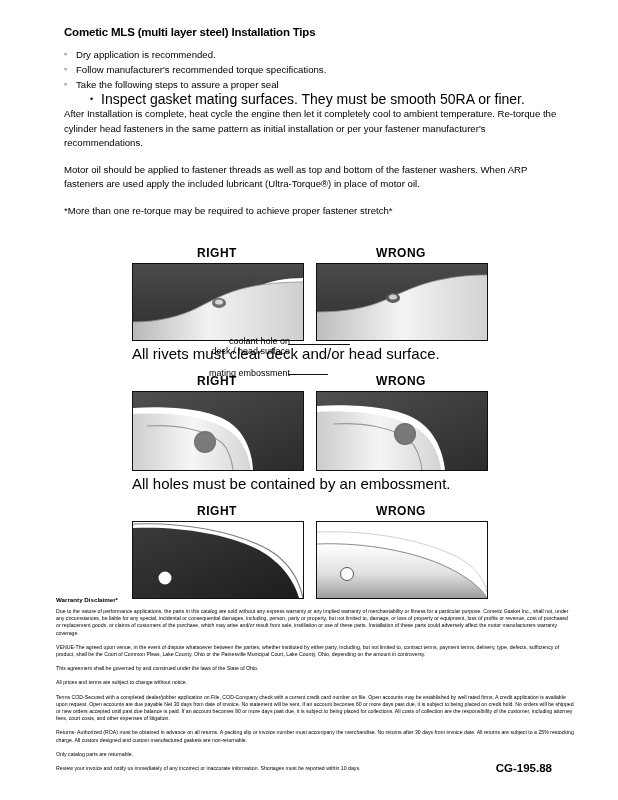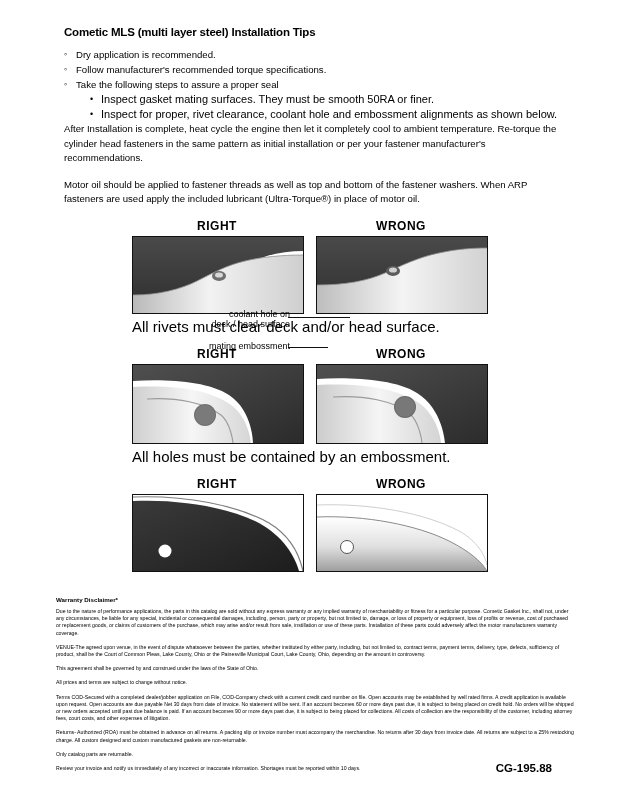--- a/index.html
+++ b/index.html
@@ -45,21 +45,21 @@
     left: 0;
     top: 0;
     font-size: 9px;
   }
   ul.sub {
     list-style: none;
     margin: 0;
     padding: 0 0 0 14px;
   }
   ul.sub > li {
-    font-size: 11px;
+    font-size: 14px;
     line-height: 15px;
     position: relative;
     padding-left: 11px;
   }
   ul.sub > li::before {
     content: "\2022";
     position: absolute;
     left: 0;
     top: 0;
     font-size: 9px;
@@ -74,21 +74,21 @@
     line-height: 14.5px;
     margin: 0 0 12px 20px;
     max-width: 500px;
   }
   p.para.last {
     margin-bottom: 0;
   }
 
   
   .figures {
-    margin: 0 0 0 0;
+    margin: 28px 0 0 0;
     position: relative;
   }
   .figrow {
     display: flex;
     justify-content: center;
     gap: 14px;
   }
   .figcol {
     width: 170px;
   }
@@ -166,28 +166,28 @@
 
   <h1 class="title">Cometic MLS (multi layer steel) Installation Tips</h1>
 
   <ul class="bullets">
     <li>Dry application is recommended.</li>
     <li>Follow manufacturer's recommended torque specifications.</li>
     <li>
       <span>Take the following steps to assure a proper seal</span>
       <ul class="sub">
         <li>Inspect gasket mating surfaces.  They must be smooth 50RA or finer.</li>
-        <li>Inspect for proper, rivet clearance, coolant hole and embossment alignments as shown below.</li>
       </ul>
     </li>
   </ul>
 
 
   <p class="para">After Installation is complete, heat cycle the engine then let it completely cool to ambient temperature. Re-torque the cylinder head fasteners in the same pattern as initial installation or per your fastener manufacturer's recommendations.</p>
   <p class="para">Motor oil should be applied to fastener threads as well as top and bottom of the fastener washers. When ARP fasteners are used apply the included lubricant (Ultra-Torque®) in place of motor oil.</p>
+  <p class="para last">*More than one re-torque may be required to achieve proper fastener stretch*</p>
 
   <div class="figures">
 
     <div class="figrow">
       <div class="figcol">
         <div class="figlabel">RIGHT</div>
         <div class="figbox">
           <svg width="170" height="76" viewBox="0 0 170 76">
             <defs>
               <linearGradient id="g1" x1="0" y1="0" x2="1" y2="0">

